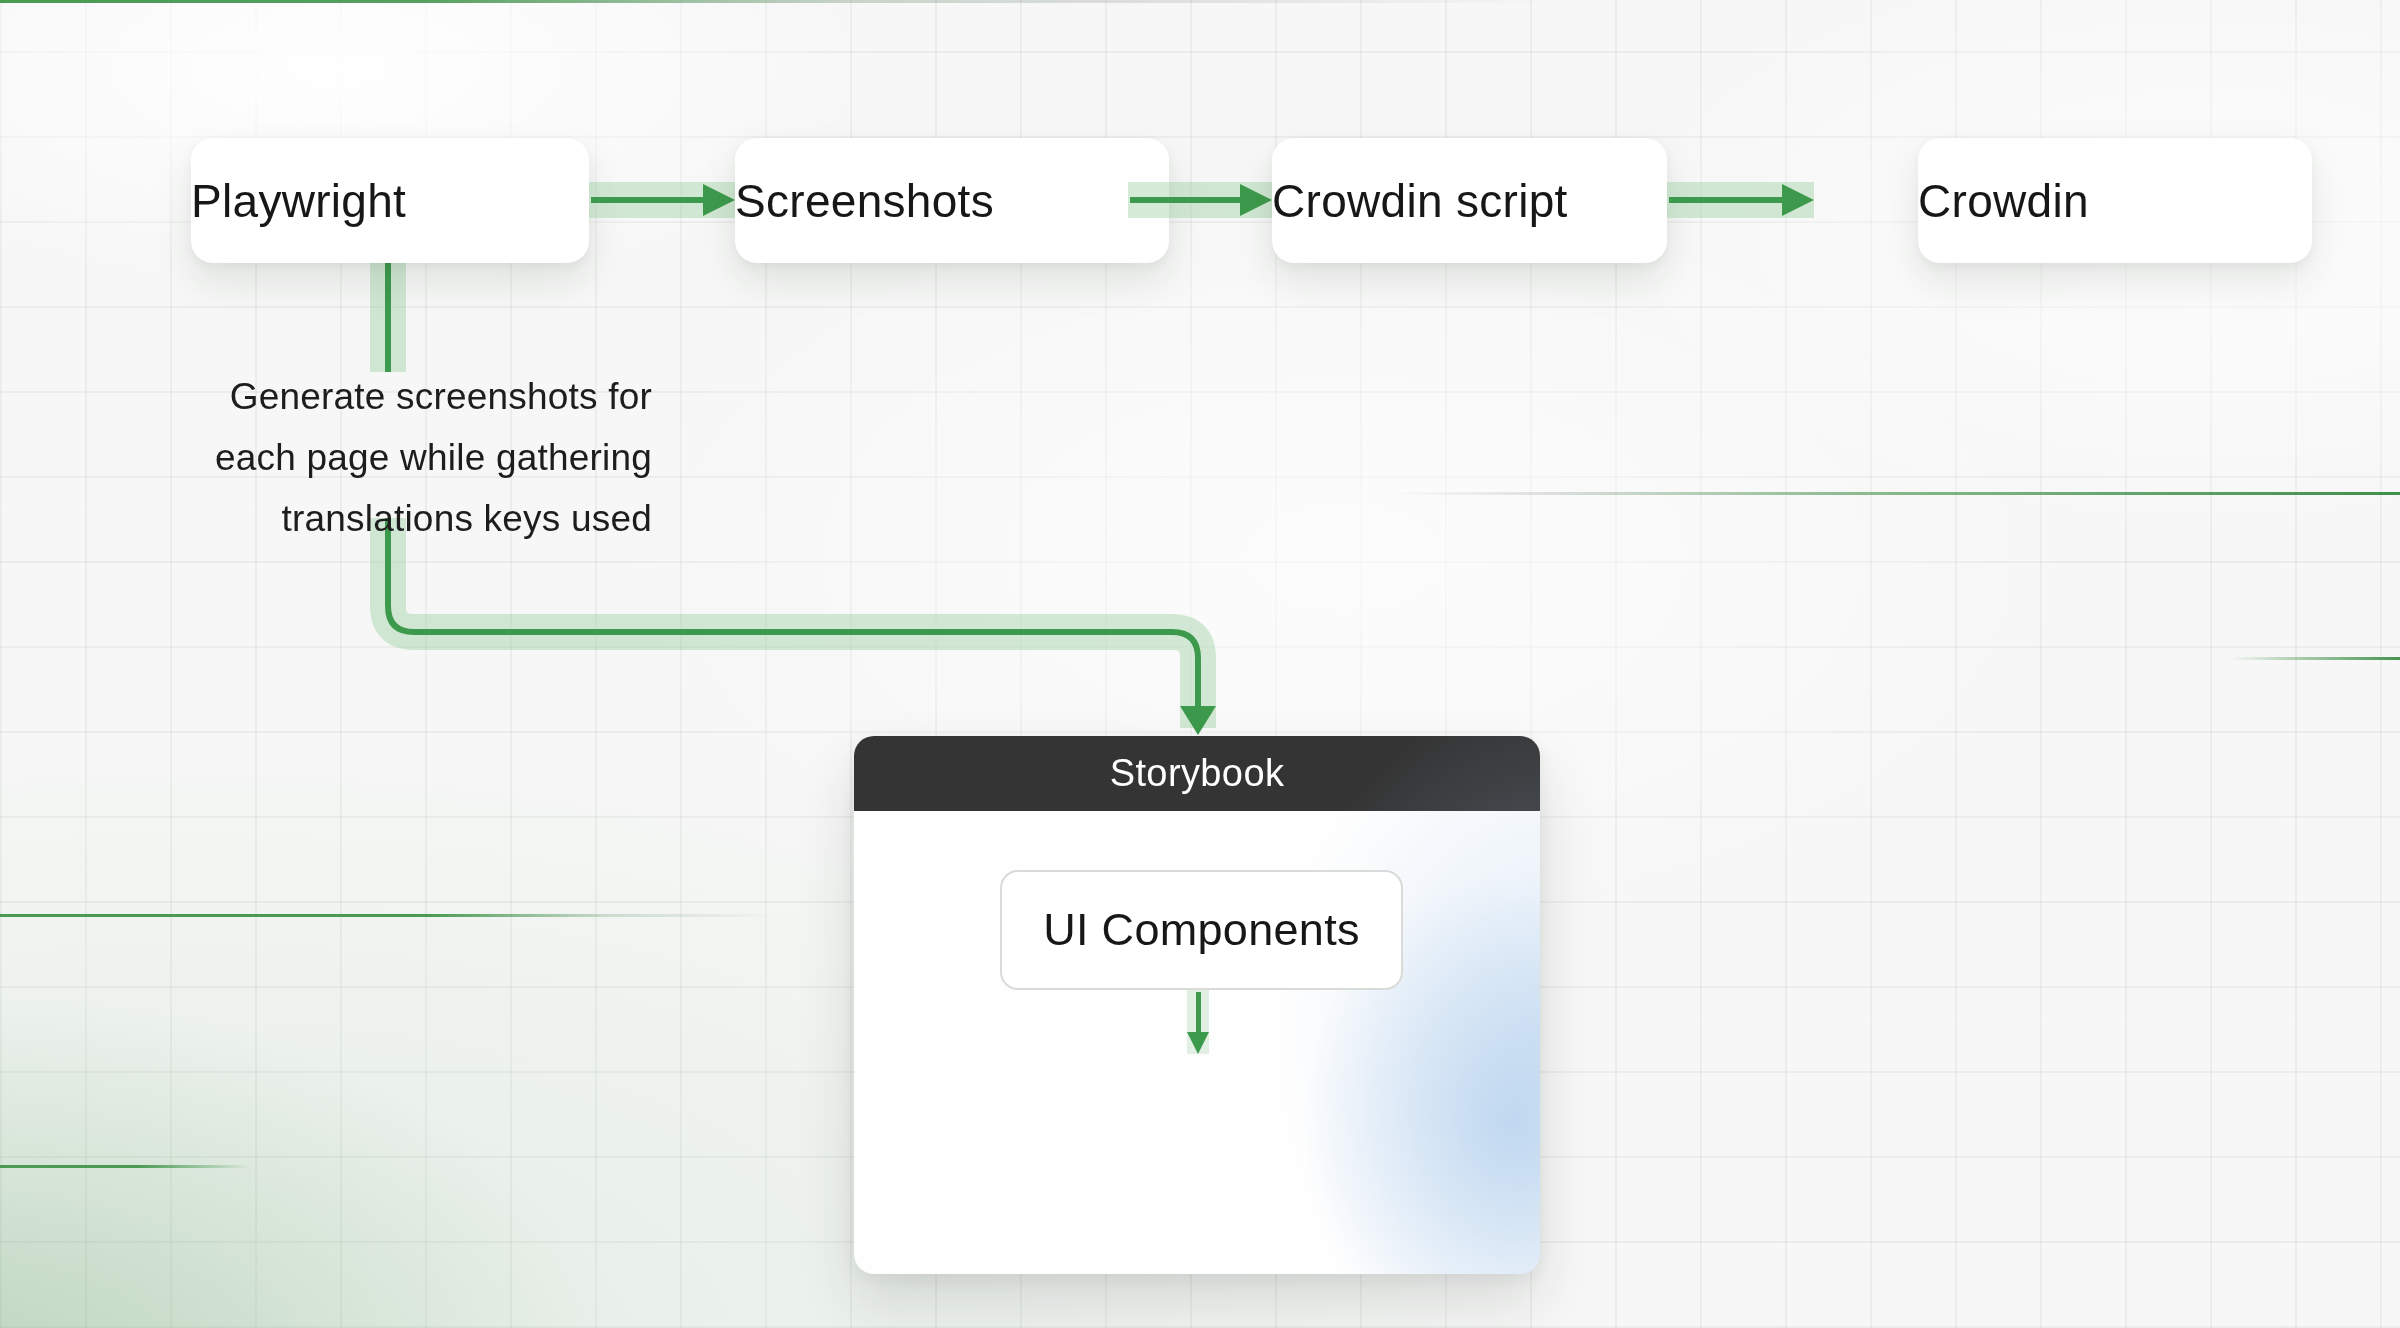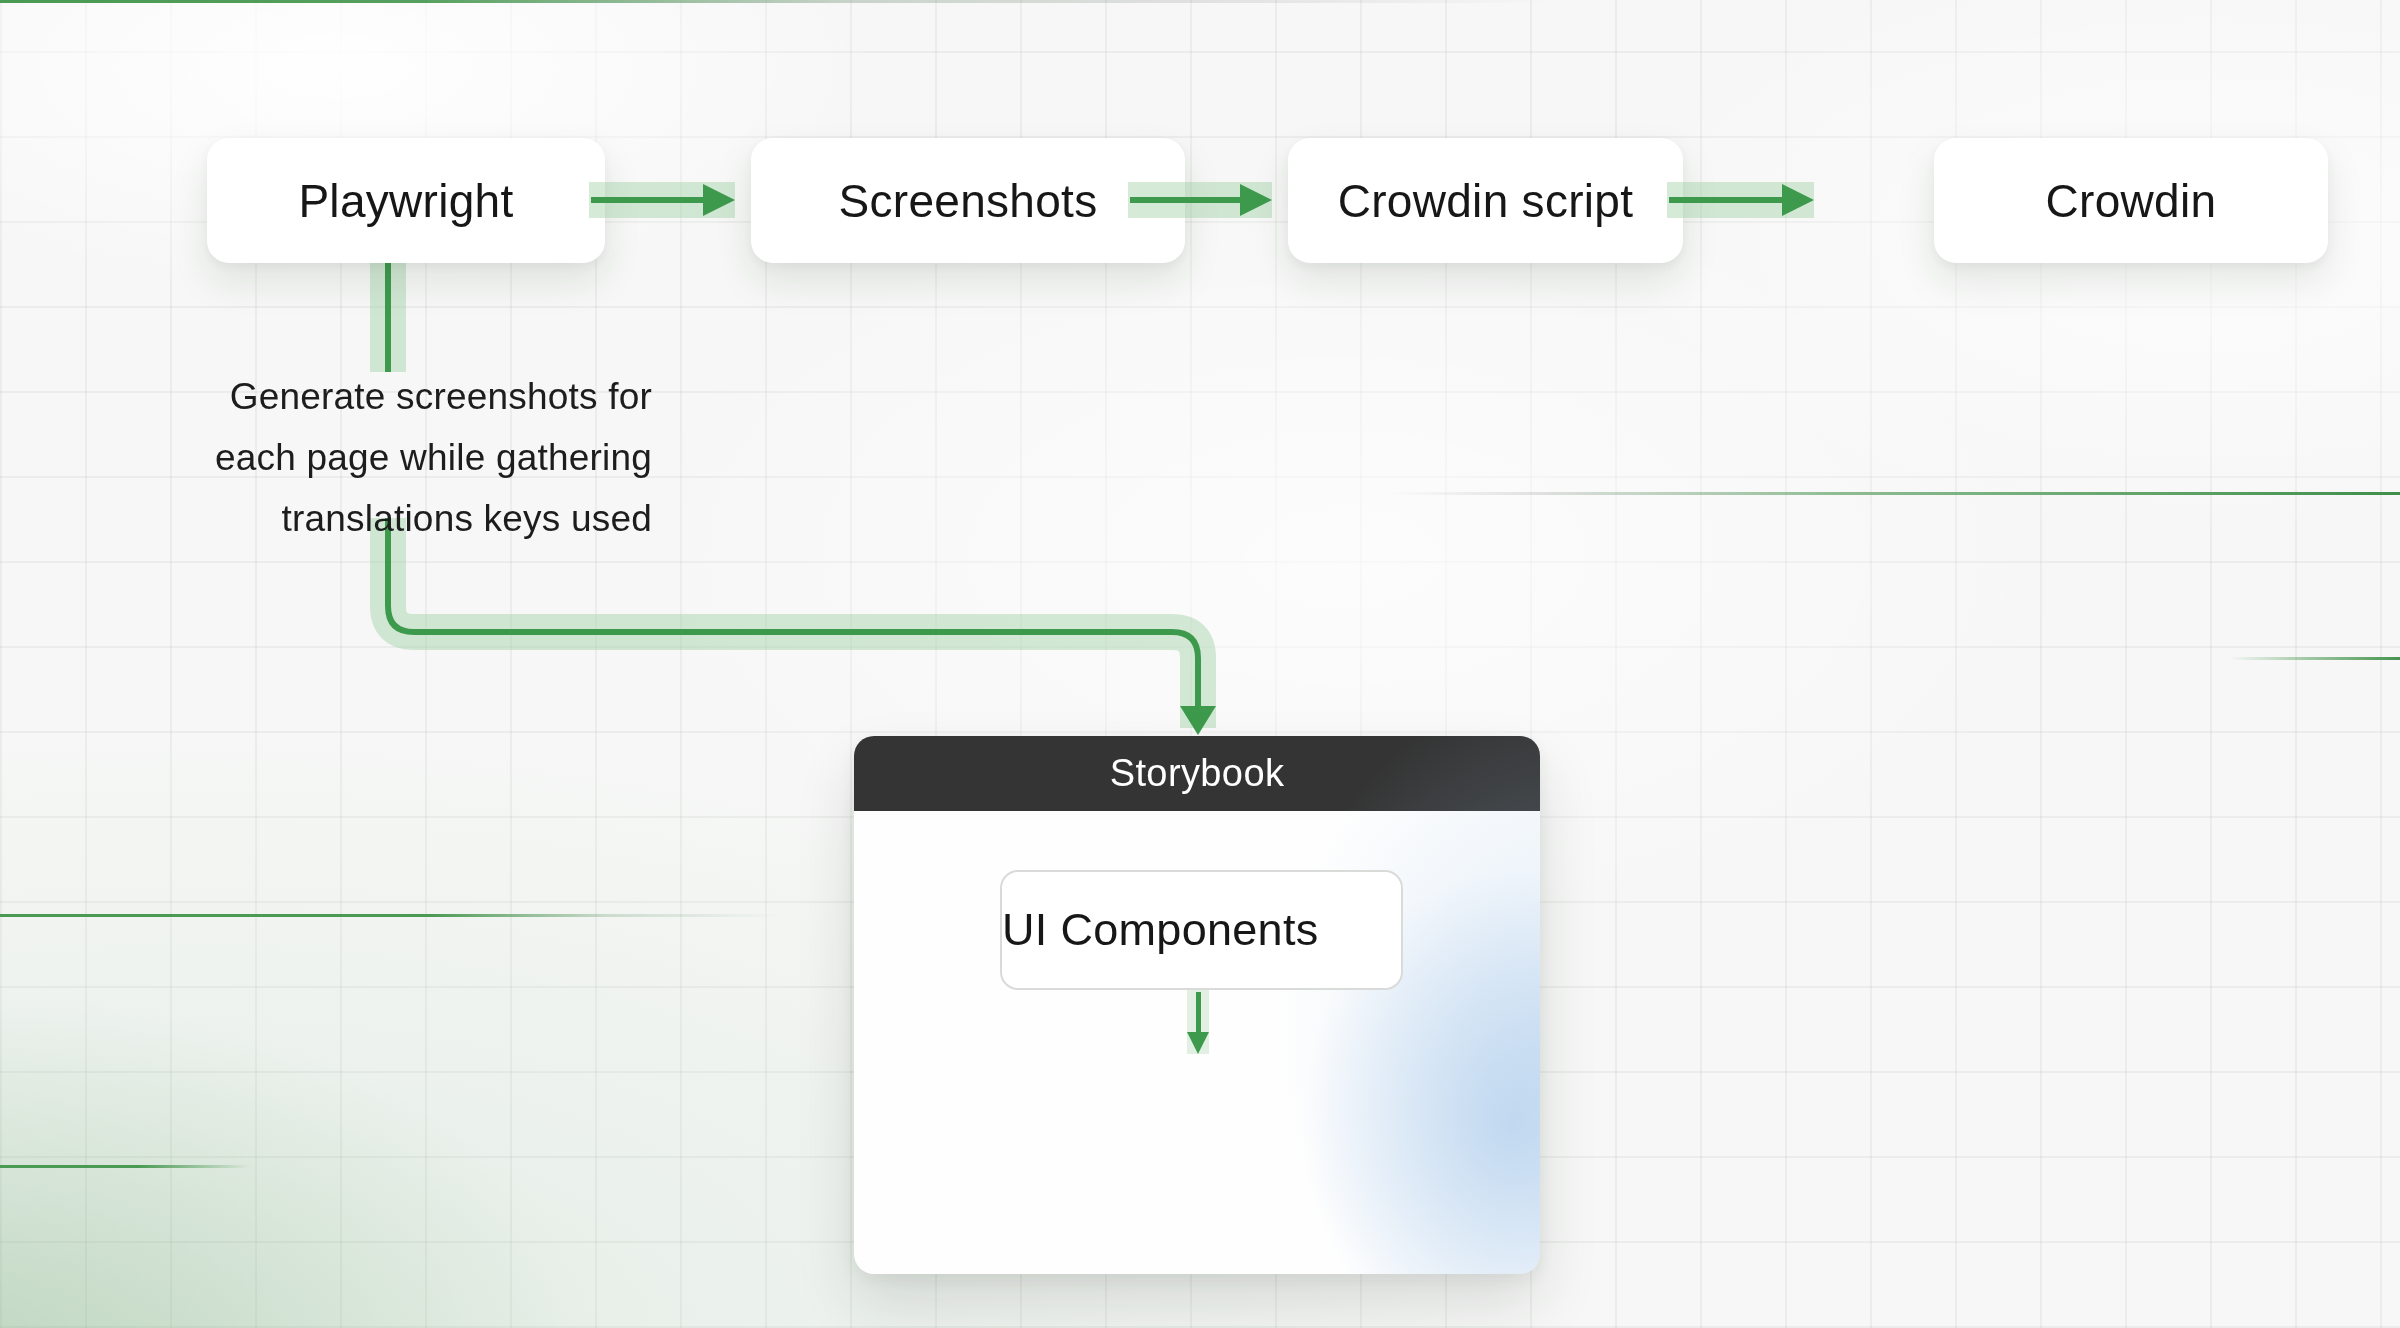--- a/index.html
+++ b/index.html
@@ -31,22 +31,22 @@
     background:linear-gradient(90deg,rgba(150,150,150,0) 0%,rgba(106,168,111,0.6) 45%,#44944e 100%);}
   .deco-4{left:0;top:914px;width:780px;
     background:linear-gradient(90deg,#4a9a53 0%,#4a9a53 55%,rgba(120,160,125,0.3) 78%,rgba(120,160,125,0) 100%);}
   .deco-5{left:0;top:1165px;width:250px;
     background:linear-gradient(90deg,#4a9a53 0%,#4a9a53 55%,rgba(120,160,125,0) 100%);}
 
   
   .node{
     position:absolute;top:138px;height:125px;background:#ffffff;border-radius:22px;
     box-shadow:0 18px 38px rgba(30,50,30,0.10),0 4px 10px rgba(30,50,30,0.05);
-    display:flex;align-items:center;justify-content:center;
-    font-size:46px;color:#171717;letter-spacing:.3px;margin-left:16px;
+    display:flex;align-items:center;
+    font-size:46px;color:#171717;letter-spacing:.3px;
   }
   .node-playwright{left:191px;width:398px;}
   .node-screenshots{left:735px;width:434px;}
   .node-upload{left:1272px;width:395px;}
   .node-crowdin{left:1918px;width:394px;}
 
   
   .harrow{position:absolute;top:182px;height:36px;}
   .harrow-1{left:589px;width:146px;}
   .harrow-2{left:1128px;width:144px;}
@@ -79,21 +79,21 @@
       radial-gradient(ellipse 380px 460px at 103% 55%, rgba(170,202,235,0.35), rgba(170,202,235,0) 75%);
   }
   .card-header{
     position:absolute;left:0;top:0;width:100%;height:75px;background:#343434;
     display:flex;align-items:center;justify-content:center;
     font-size:38px;font-weight:500;color:#ffffff;letter-spacing:.4px;
   }
   .inner-box{
     position:absolute;left:146px;width:403px;height:120px;background:#ffffff;
     border:2px solid #d9dbd9;border-radius:18px;box-sizing:border-box;
-    display:flex;align-items:center;justify-content:flex-start;
+    display:flex;align-items:center;justify-content:center;
     font-size:45px;color:#171717;letter-spacing:.3px;z-index:2;
   }
   .inner-ui{top:134px;}
   .inner-i18n{top:316px;}
   .varrow{position:absolute;left:333px;top:256px;width:22px;height:62px;z-index:1;}
   .varrow .glow{position:absolute;left:0;top:-2px;width:22px;height:64px;background:rgba(150,205,157,0.28);}
   .varrow .shaft{position:absolute;left:8.5px;top:0;width:5px;height:42px;background:#3d9a4c;}
   .varrow .head{position:absolute;left:0;top:40px;width:0;height:0;
     border-top:22px solid #3d9a4c;border-left:11px solid transparent;border-right:11px solid transparent;}
 </style>

